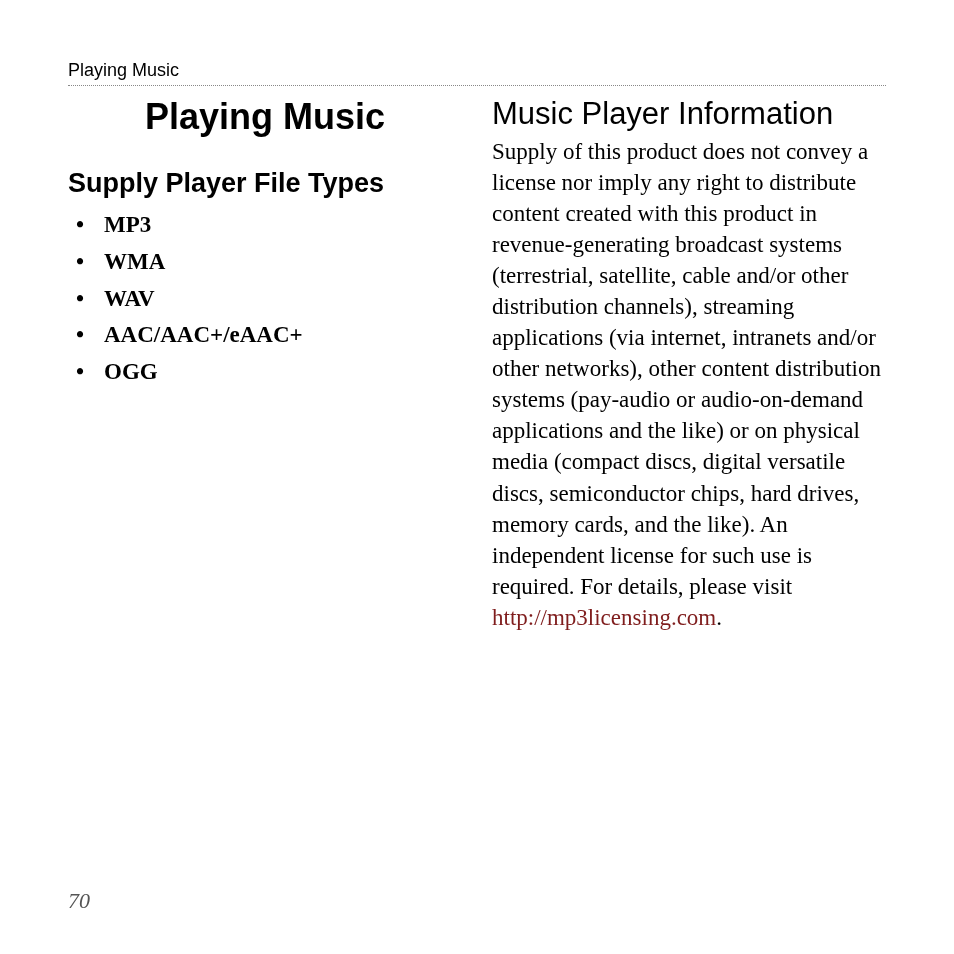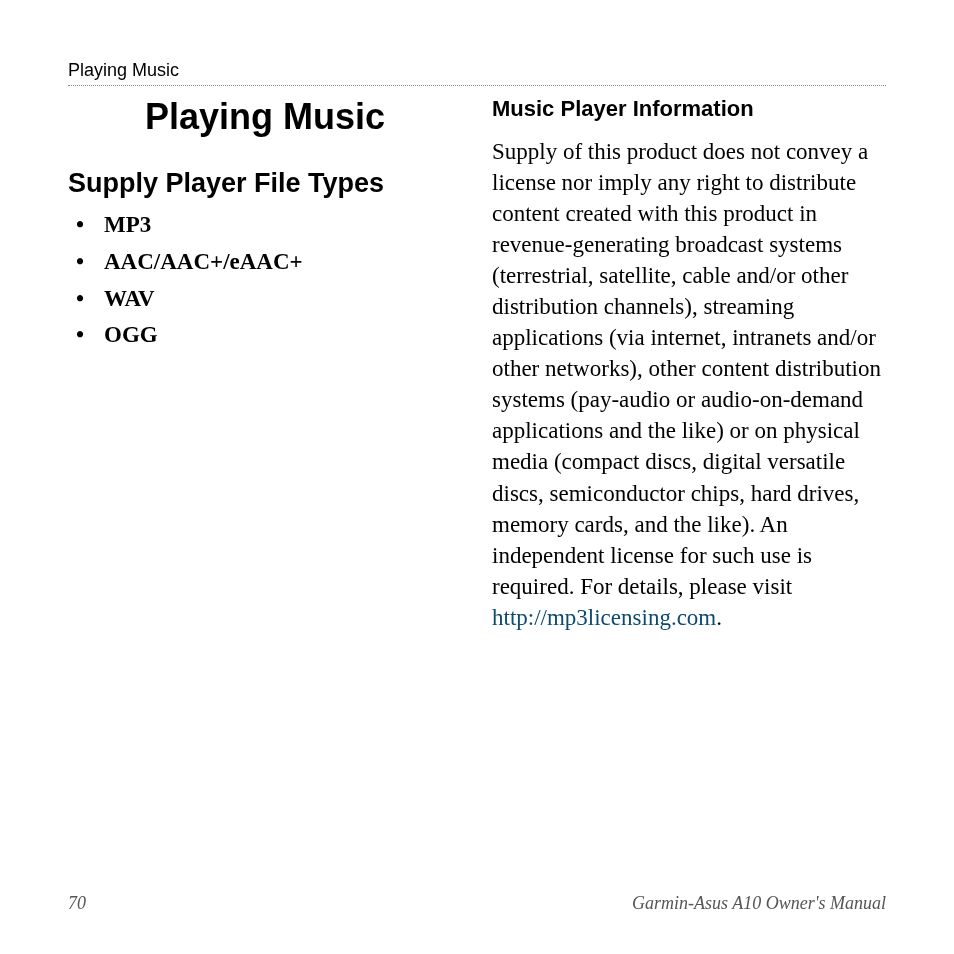--- a/index.html
+++ b/index.html
@@ -63,40 +63,40 @@
       position: relative;
     }
     .file-list li::before {
       content: "•";
       position: absolute;
       left: 8px;
       top: 0;
     }
     .info-heading {
       font-family: Arial, Helvetica, sans-serif;
-      font-size: 22px;
-      font-weight: bold;
-      margin-bottom: 14px;
+      font-size: 31px;
+      font-weight: normal;
+      margin-bottom: 4px;
     }
     .info-body {
       font-size: 23px;
       line-height: 1.35;
     }
     .link {
-      color: #0c4a6e;
+      color: #7f1d1d;
       text-decoration: none;
       font-family: Liberation Serif, serif;
     }
     .footer {
       display: flex;
       justify-content: space-between;
       align-items: flex-start;
       font-style: italic;
       color: #555;
-      font-size: 18px;
+      font-size: 22px;
       margin-top: auto;
       padding-top: 20px;
     }
     .page-number {
       font-style: italic;
     }
     .manual-name {
       font-style: italic;
     }
   </style>
@@ -106,28 +106,28 @@
 <div class="header">
   <span>Playing Music</span>
 </div>
 
 <div class="content">
   <div class="column">
     <h1 class="title-main">Playing Music</h1>
     <h2 class="subtitle">Supply Player File Types</h2>
     <ul class="file-list">
       <li>MP3</li>
+      <li>WMA</li>
+      <li>WAV</li>
       <li>AAC/AAC+/eAAC+</li>
-      <li>WAV</li>
       <li>OGG</li>
     </ul>
   </div>
 
   <div class="column">
     <div class="info-heading">Music Player Information</div>
     <p class="info-body"><span>Supply of this product does not convey a license nor imply any right to distribute content created with this product in revenue-generating broadcast systems (terrestrial, satellite, cable and/or other distribution channels), streaming applications (via internet, intranets and/or other networks), other content distribution systems (pay-audio or audio-on-demand applications and the like) or on physical media (compact discs, digital versatile discs, semiconductor chips, hard drives, memory cards, and the like). An independent license for such use is required. For details, please visit </span><a class="link">http://mp3licensing.com</a><span>.</span></p>
   </div>
 </div>
 
 <div class="footer">
   <span class="page-number">70</span>
-  <span class="manual-name">Garmin-Asus A10 Owner's Manual</span>
 </div>
 
 </body></html>

